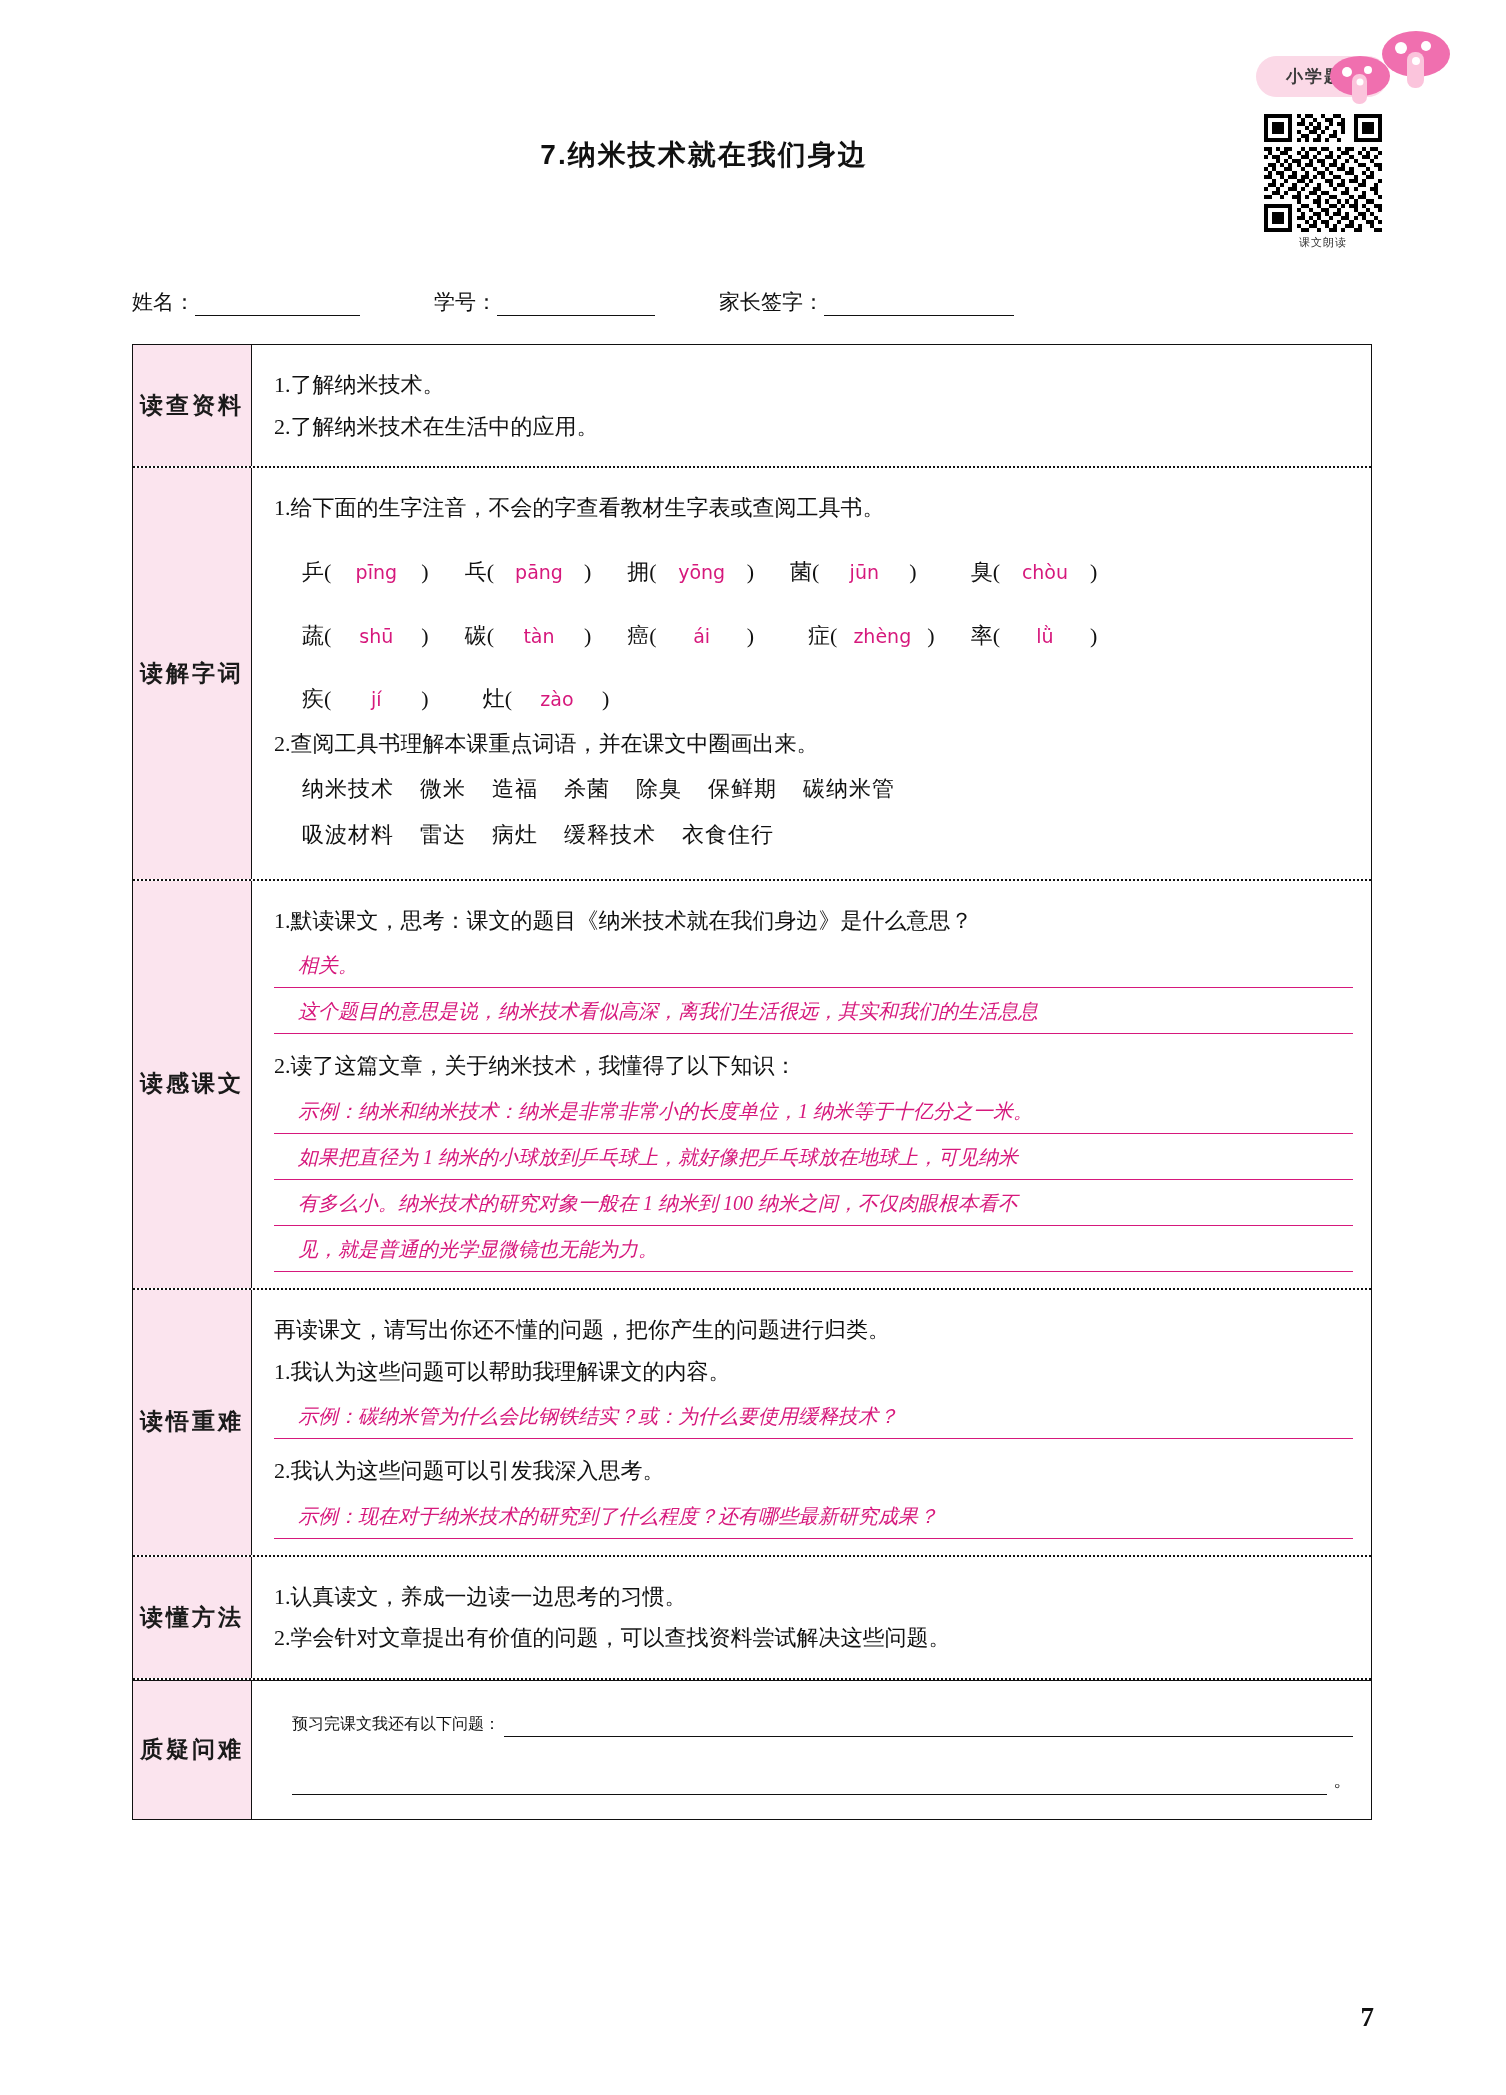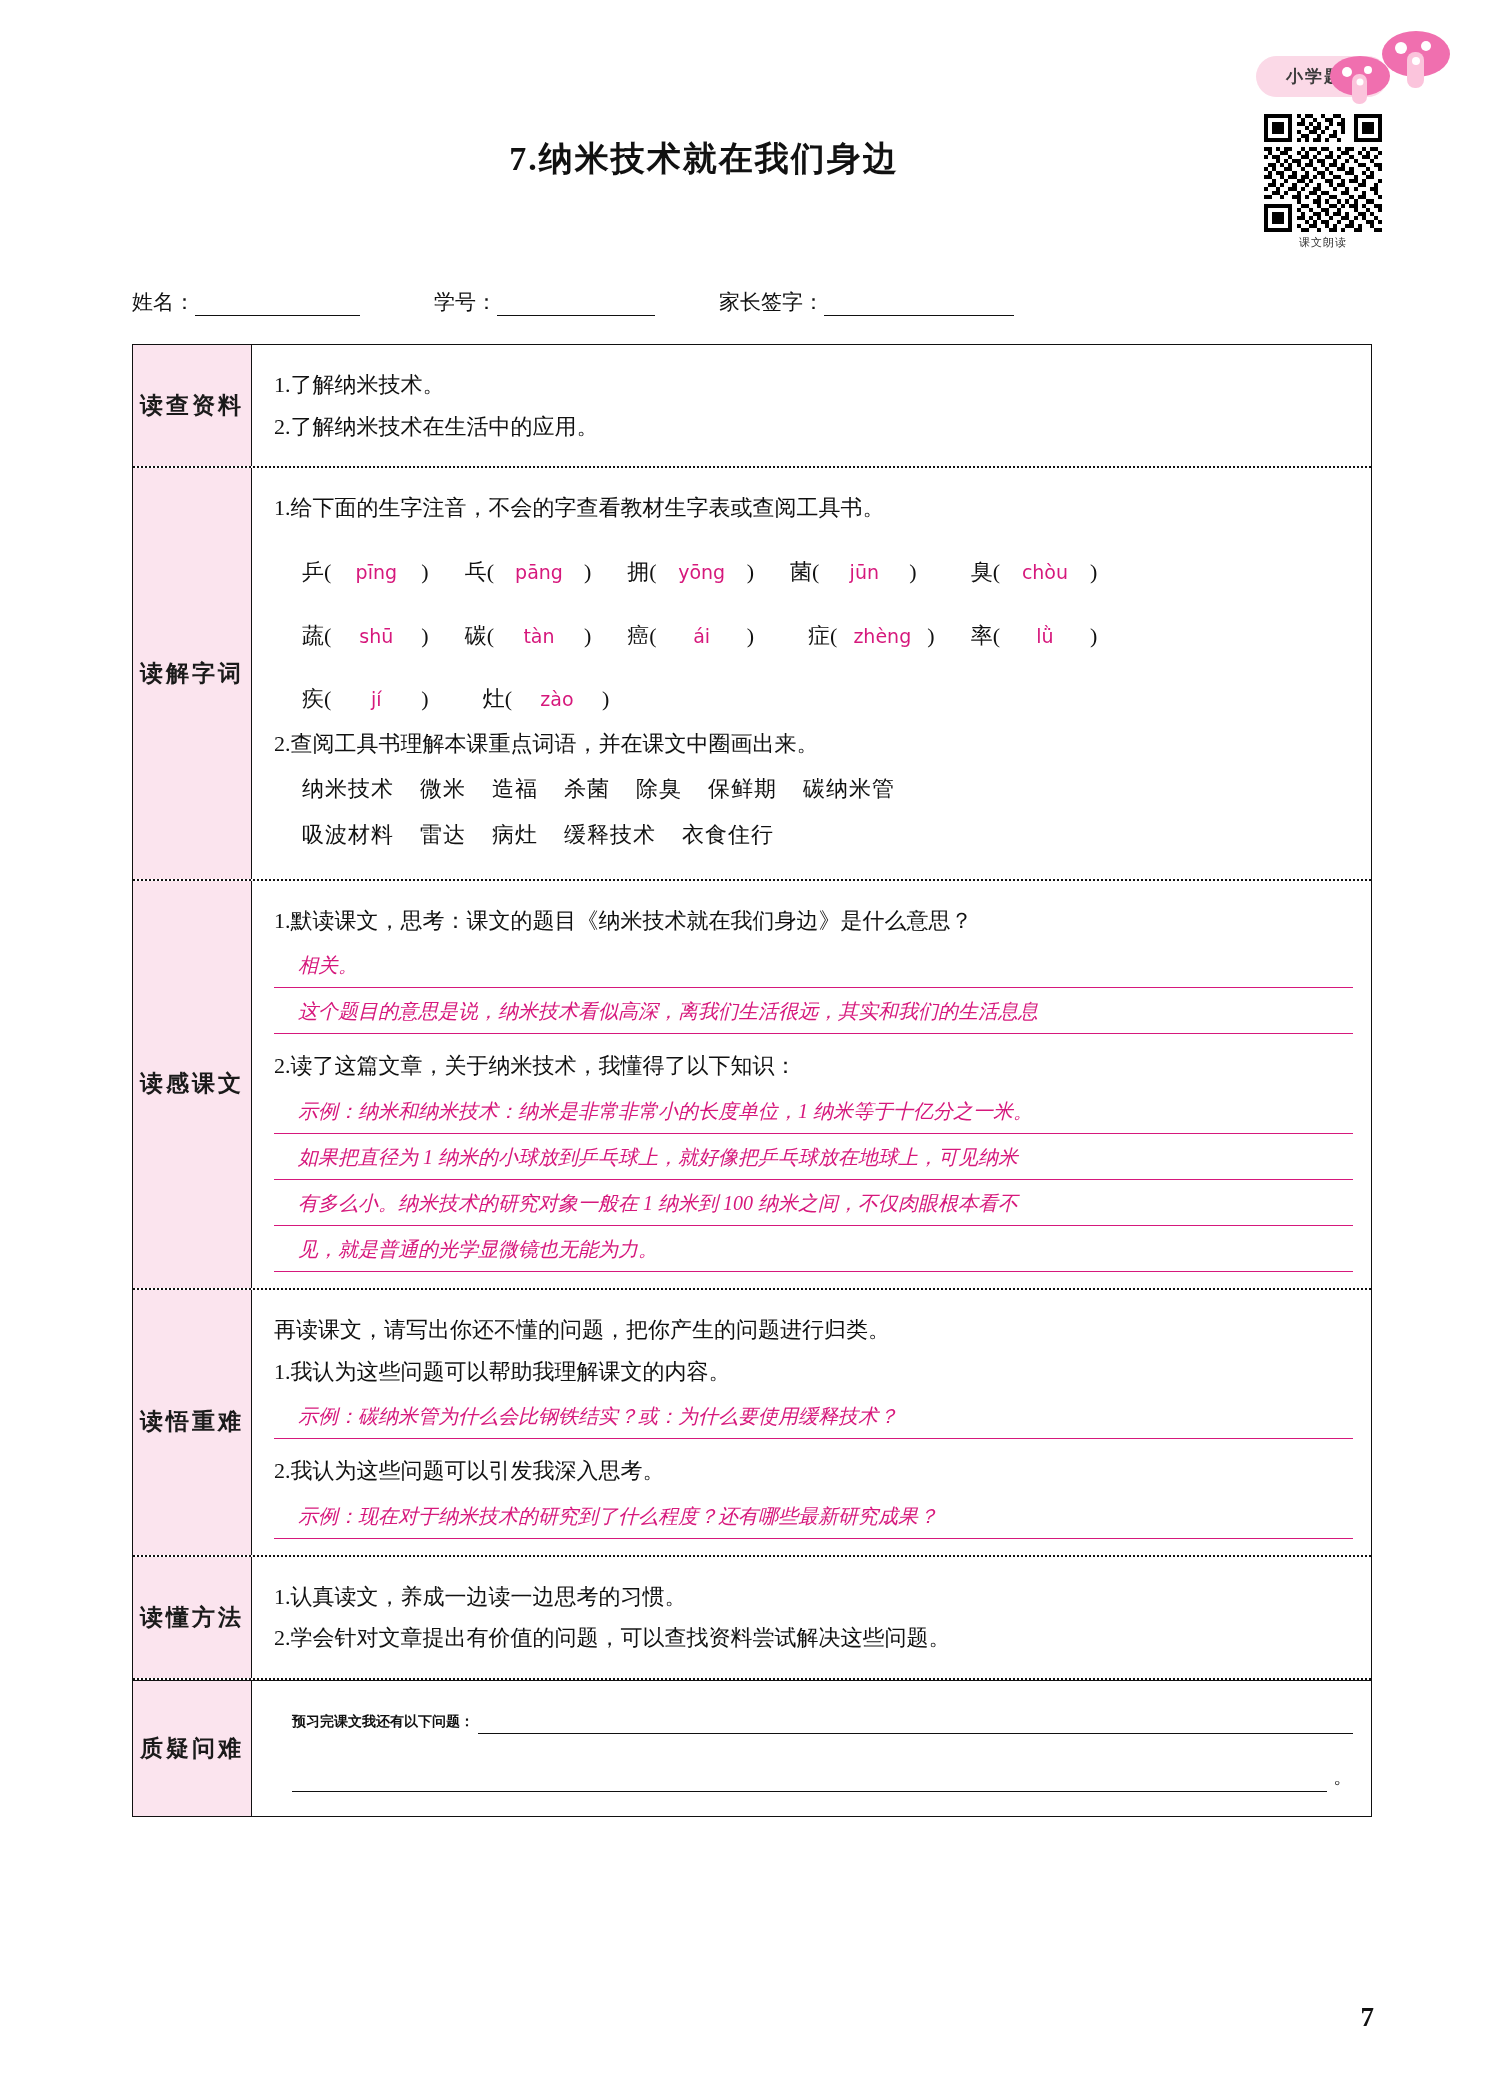--- a/index.html
+++ b/index.html
@@ -62,24 +62,24 @@
     letter-spacing: 1px;
   }
 
   
   .page-title {
     position: absolute;
     top: 136px;
     left: 0;
     width: 1408px;
     text-align: center;
-    font-size: 34px;
+    font-size: 28px;
     font-weight: bold;
     letter-spacing: 2px;
-    font-family: Liberation Serif, serif;
+    font-family: Liberation Sans, sans-serif;
   }
 
   
   .name-row {
     position: absolute;
     top: 288px;
     left: 132px;
     width: 1120px;
     display: flex;
     align-items: flex-end;
@@ -187,23 +187,22 @@
     border-bottom: 1.3px solid #d6187c;
     display: block;
     padding-left: 24px;
     margin-top: 2px;
   }
 
   
   .q-line {
     display: flex;
     align-items: flex-end;
-    font-size: 14px;
+    font-size: 16px;
     margin: 14px 0 10px 0;
-    font-weight: bold;
   }
   .q-rule {
     flex: 1 1 auto;
     border-bottom: 1.4px solid #111;
     height: 22px;
     margin-left: 4px;
   }
   .q-line2 {
     display: flex;
     align-items: flex-end;

